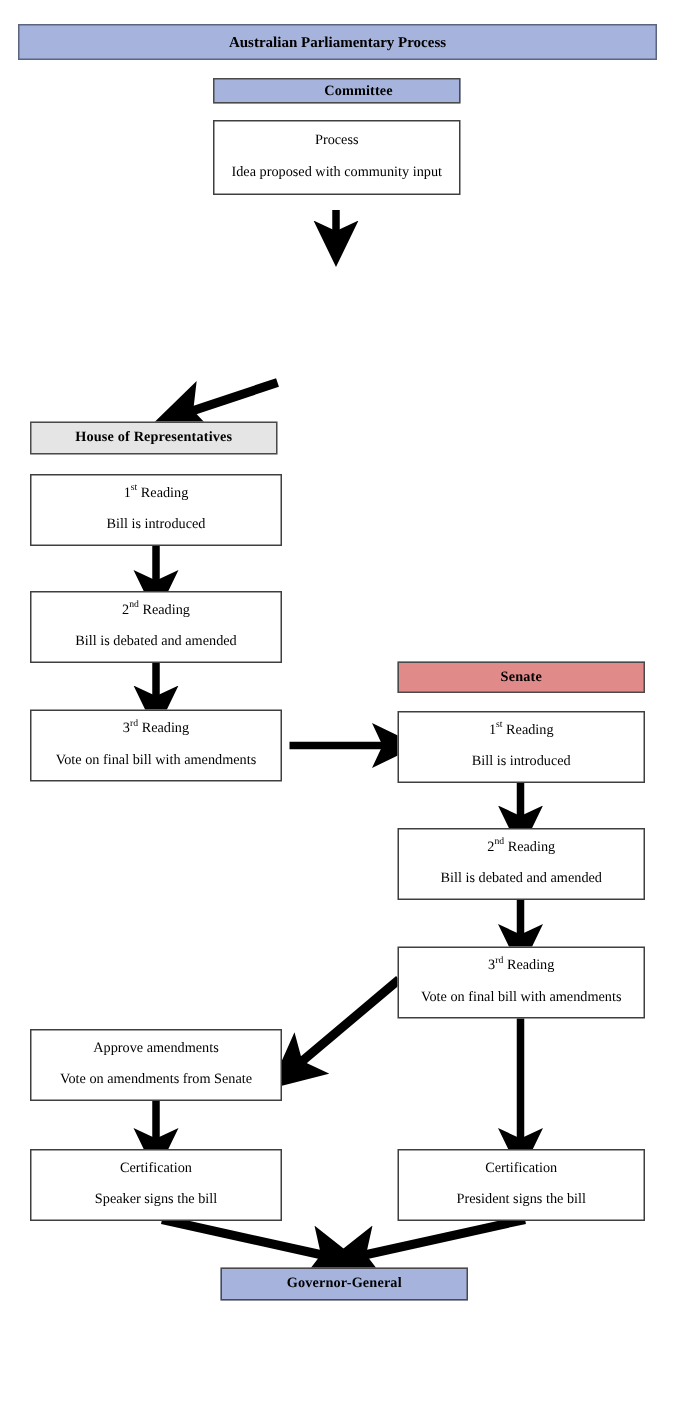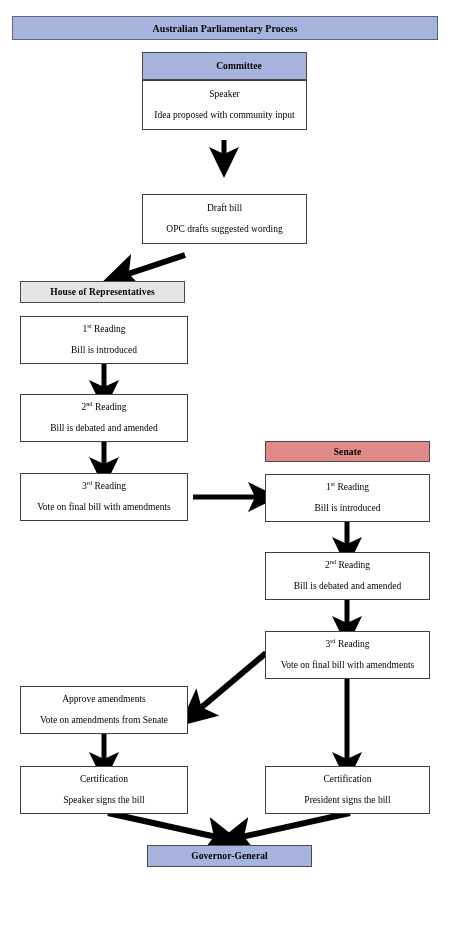--- a/index.html
+++ b/index.html
@@ -108,32 +108,28 @@
 
     <line x1="347" y1="673" x2="347" y2="765" stroke="#000" stroke-width="5" marker-end="url(#ah)"></line>
 
     <line x1="108" y1="813" x2="221" y2="838" stroke="#000" stroke-width="6" marker-end="url(#ah)"></line>
 
     <line x1="350" y1="813" x2="237" y2="838" stroke="#000" stroke-width="6" marker-end="url(#ah)"></line>
   </svg>
 
   <div class="title-bar" style="left:12px; top:16px; width:426px; height:24px;">Australian Parliamentary Process</div>
 
-  <div class="header hdr-blue" style="left:142px; top:52px; width:165px; height:28px;padding-left:29px;">Committee</div>
+  <div class="header hdr-blue" style="left:142px; top:52px; width:165px; height:17px;padding-left:29px;">Committee</div>
 
   <div class="node" style="left:142px; top:80px; width:165px; height:50px;">
-    <span class="line1">Speaker</span>
+    <span class="line1">Process</span>
     <span class="line2">Idea proposed with community input</span>
   </div>
 
 
-  <div class="node" style="left:142px; top:194px; width:165px; height:50px;">
-    <span class="line1">Draft bill</span>
-    <span class="line2">OPC drafts suggested wording</span>
-  </div>
 
   <div class="header hdr-green" style="left:20px; top:281px; width:165px; height:22px;">House of Representatives</div>
 
   <div class="node" style="left:20px; top:316px; width:168px; height:48px;">
     <span class="line1"><span>1</span><sup>st</sup><span> Reading</span></span>
     <span class="line2">Bill is introduced</span>
   </div>
 
   <div class="node" style="left:20px; top:394px; width:168px; height:48px;">
     <span class="line1"><span>2</span><sup>nd</sup><span> Reading</span></span>

